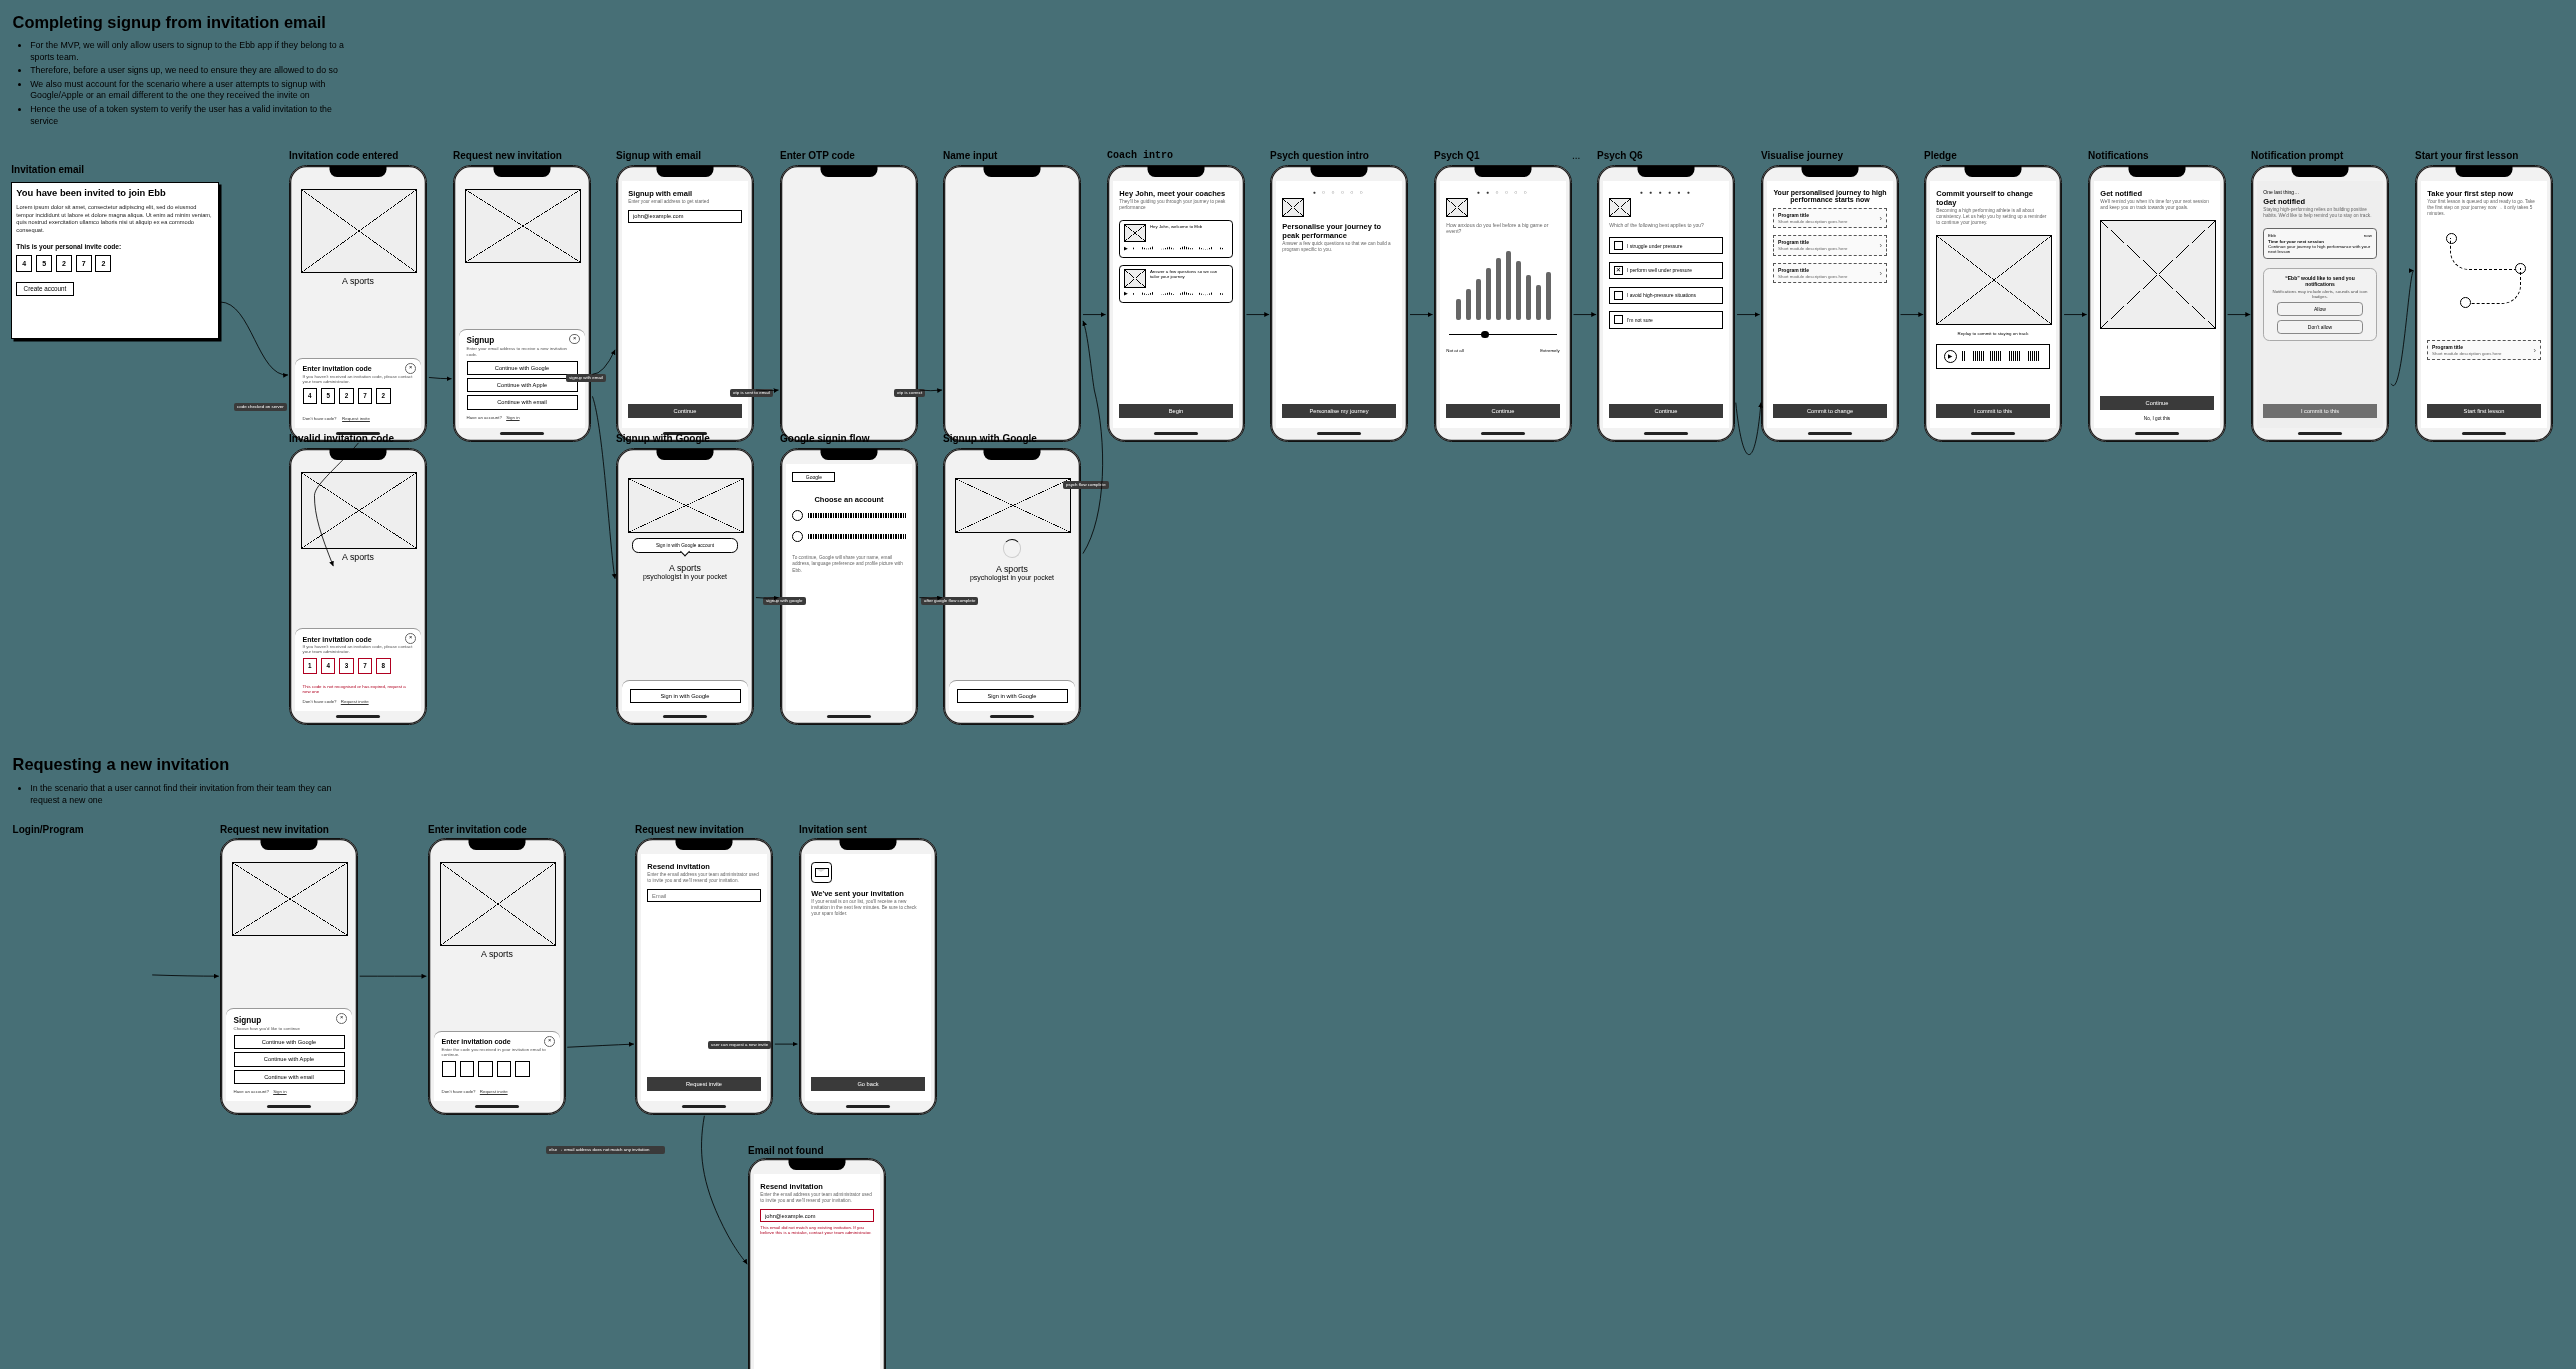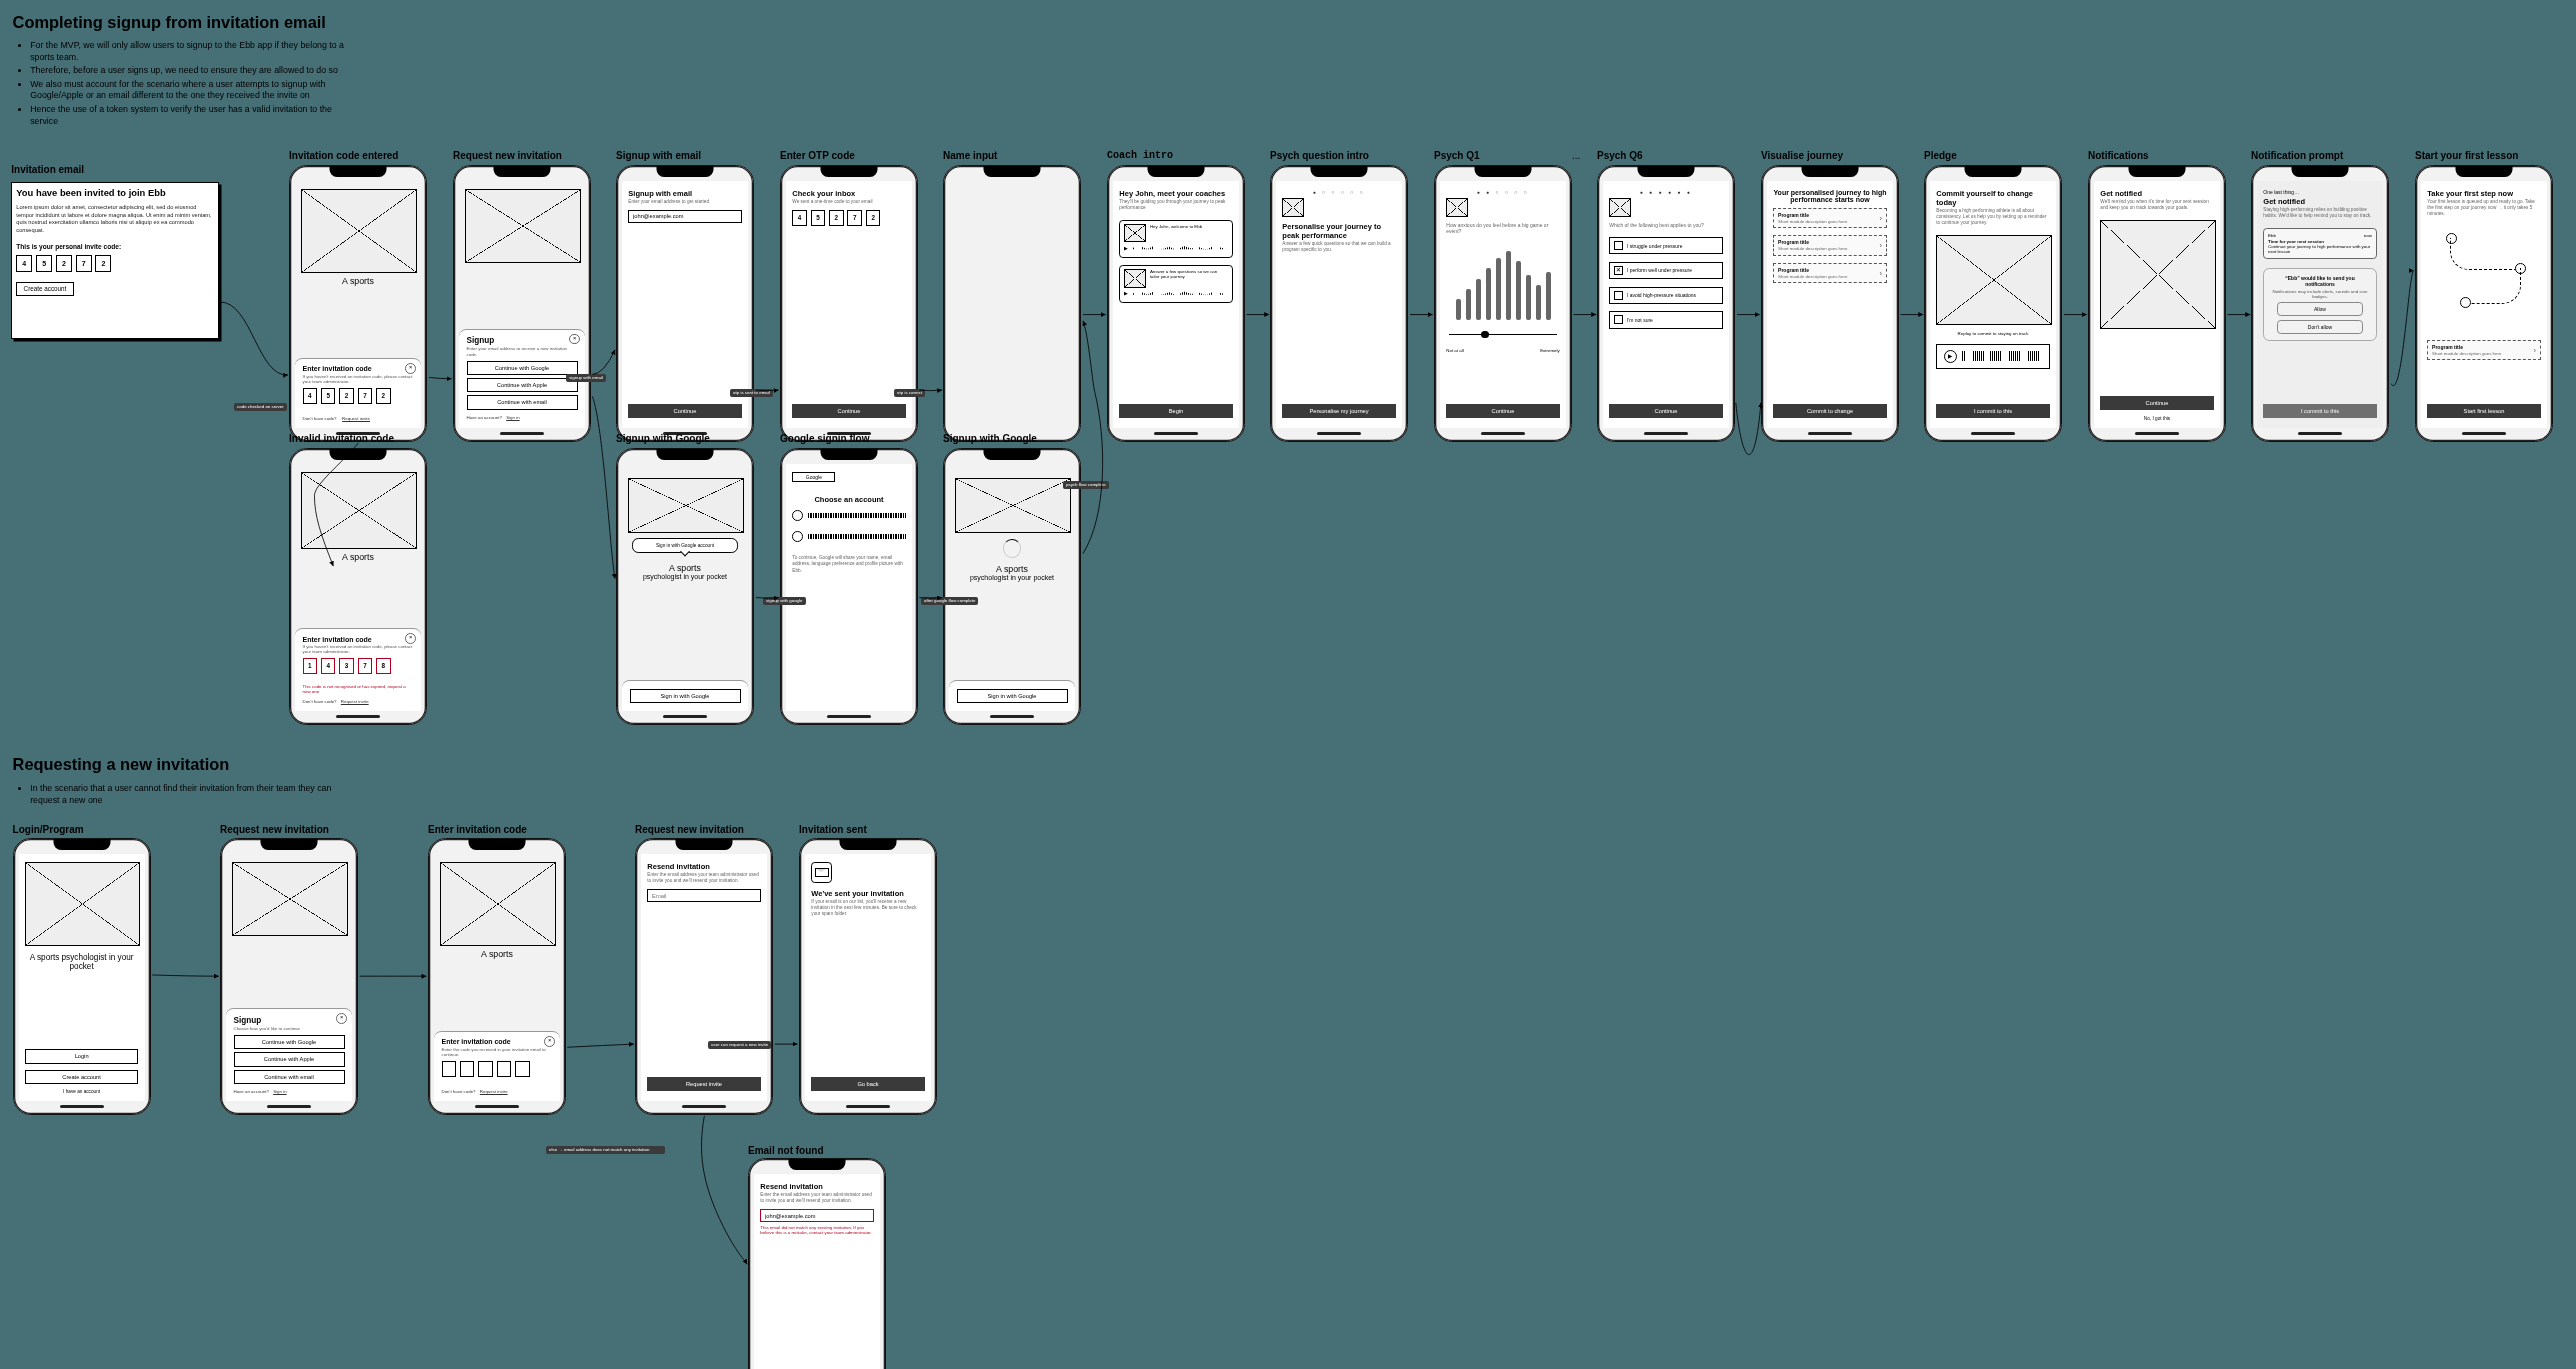--- a/index.html
+++ b/index.html
@@ -236,38 +236,20 @@
         <span class="btn dark bottom-btn">Continue</span>
       </div>
     </div>
         <div class="bottom-bar"></div>
       </div>
   </div>
 
   <div class="label-over" style="top:150px; left:780px;">Enter OTP code</div>
   <div class="phone" style="top:165px; left:780px;">
     <div class="notch"></div>
-    <div class="phone-inner">
-        <div class="screen-body">
-      <div class="white-screen">
-        <div class="heading">Check your inbox</div>
-        <div class="sub">We sent a one-time code to your email</div>
-        <div class="code-row small">
-          <div class="cell">4</div>
-          <div class="cell">5</div>
-          <div class="cell">2</div>
-          <div class="cell">7</div>
-          <div class="cell">2</div>
-        </div>
-        <div class="stretch"></div>
-        <span class="btn dark bottom-btn">Continue</span>
-      </div>
-    </div>
-        <div class="bottom-bar"></div>
-      </div>
   </div>
 
   <div class="label-over" style="top:150px; left:943px;">Name input</div>
   <div class="phone" style="top:165px; left:943px;">
     <div class="notch"></div>
   </div>
 
   <div class="label-over" style="top:150px; left:1107px;font-family:Liberation Mono, monospace;">Coach intro</div>
   <div class="phone" style="top:165px; left:1107px;">
     <div class="notch"></div>
@@ -617,36 +599,20 @@
   <div class="flow-label" style="top:597px; left:921px;">after google flow complete</div>
 
   <div style="position:absolute; top:755px; left:12.6px;">
     <h1 class="section-title">Requesting a new invitation</h1>
     <ul class="bullets">
       <li>In the scenario that a user cannot find their invitation from their team they can request a new one</li>
     </ul>
   </div>
 
   <div class="label-over" style="top:824px; left:12.6px;">Login/Program</div>
-  <div class="phone" style="top:838px; left:12.6px;">
-    <div class="notch"></div>
-    <div class="phone-inner">
-        <div class="screen-body">
-      <div class="white-screen">
-        <div class="placeholder-box" style="height:82px;"></div>
-        <div class="tagline" style="font-size:8.2px; margin:7.5px 0 2.5px;">A sports psychologist in your pocket</div>
-        <div class="stretch"></div>
-        <span class="btn">Login</span>
-        <span class="btn">Create account</span>
-        <div style="text-align:center; font-size:4.7px; margin-top:1.9px; cursor:pointer;">I have an account</div>
-      </div>
-    </div>
-        <div class="bottom-bar"></div>
-      </div>
-  </div>
 
   <div class="label-over" style="top:824px; left:220px;">Request new invitation</div>
   <div class="phone" style="top:838px; left:220px;">
     <div class="notch"></div>
     <div class="phone-inner">
         <div class="screen-body">
       <div style="padding:7.5px 6.3px 0;">
         <div class="placeholder-box" style="height:72px;"></div>
       </div>
       <div class="sheet">

